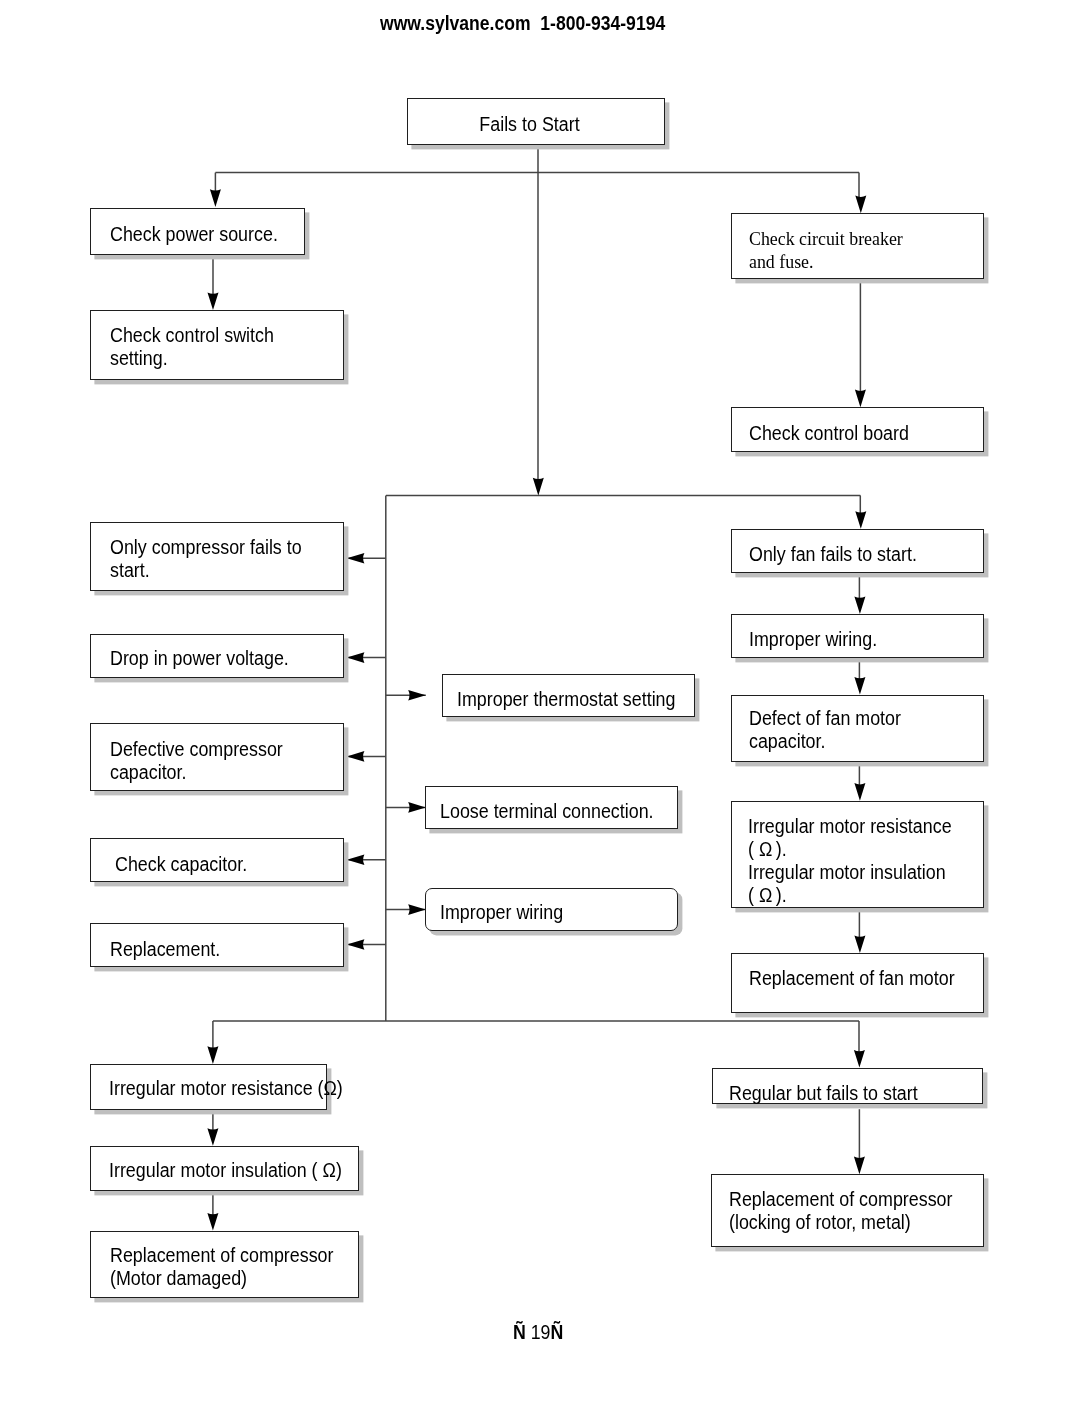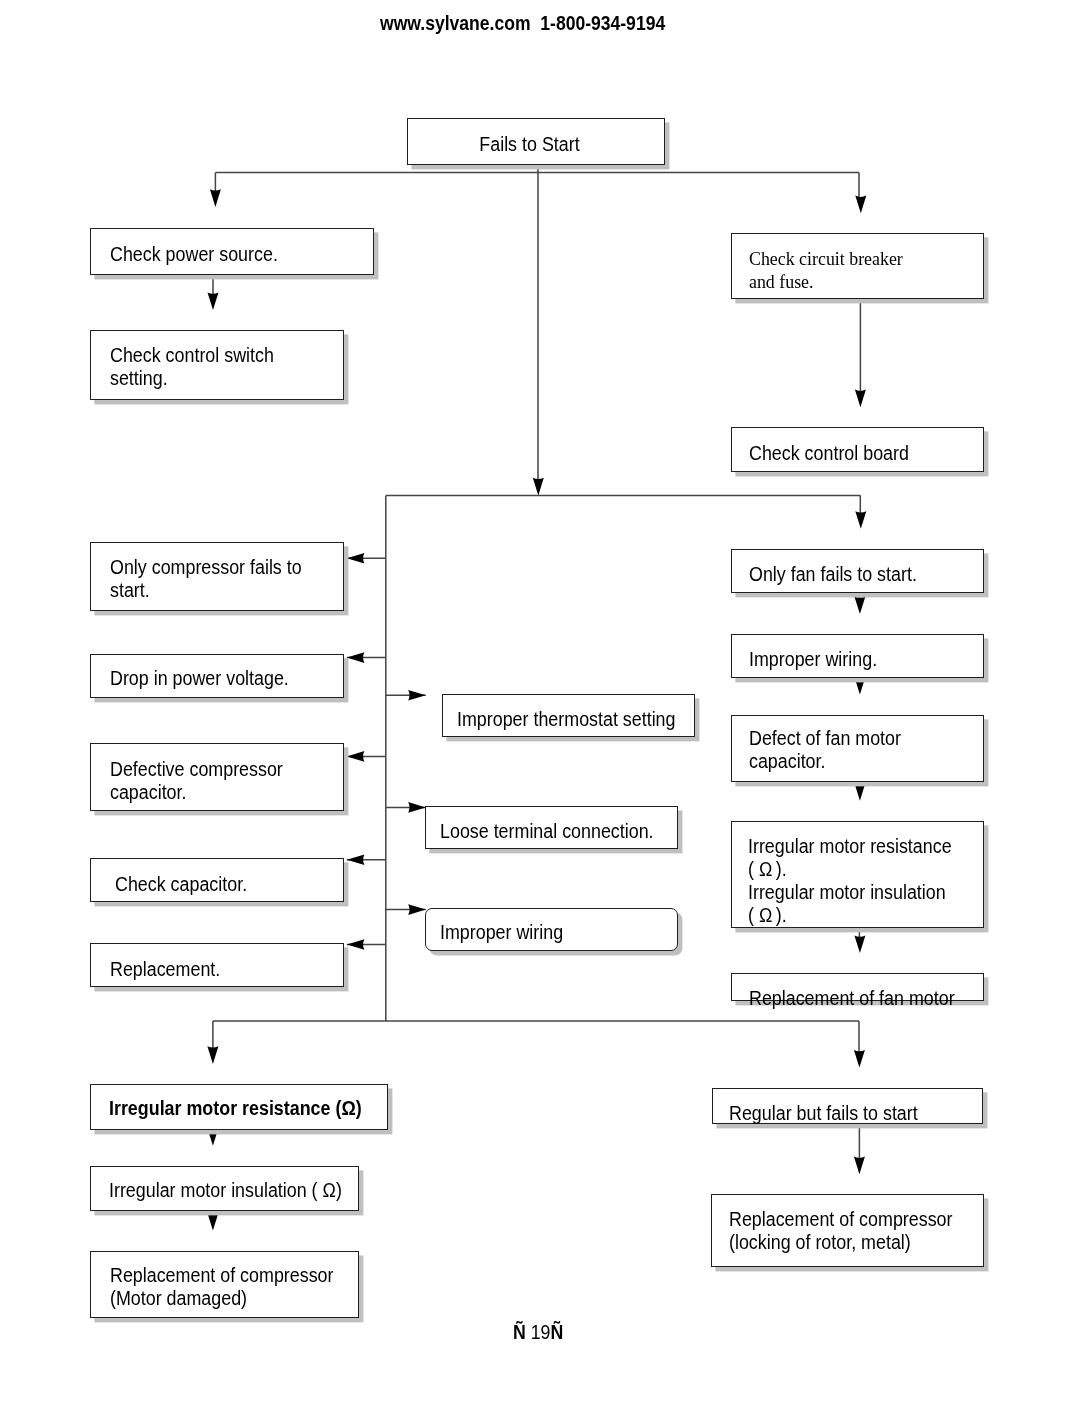--- a/index.html
+++ b/index.html
@@ -22,21 +22,20 @@
     position:absolute;left:513.2px;top:1320.9px;
     font-size:19.6px;letter-spacing:0px;line-height:23px;white-space:pre;
     transform:scaleX(0.905);transform-origin:0 0;
   }
   .ftr b{font-weight:bold;}
   svg#wires{position:absolute;left:0;top:0;width:1080.8px;height:1405px;}
   .node{
     position:absolute;box-sizing:border-box;
     background:#fff;border:1.35px solid #1f1f1f;
     box-shadow:4.4px 4.4px 0 0 #bfbfbf;
-    margin-top:20px;
   }
   .node .txt{
     position:absolute;display:block;
     font-size:19.6px;line-height:23px;letter-spacing:0px;
     white-space:pre;
     transform:scaleX(0.912);transform-origin:0 0;
   }
 </style>
 </head>
 <body>
@@ -96,21 +95,21 @@
 <path d="M 212.5 1063.9 L 207.0 1046.3 Q 212.5 1048.9 218.0 1046.3 Z"></path>
 <path d="M 859.0 1067.5 L 853.5 1049.9 Q 859.0 1052.5 864.5 1049.9 Z"></path>
 <path d="M 212.5 1145.8 L 207.0 1128.2 Q 212.5 1130.8 218.0 1128.2 Z"></path>
 <path d="M 212.5 1230.6 L 207.0 1213.0 Q 212.5 1215.6 218.0 1213.0 Z"></path>
 <path d="M 859.0 1174.2 L 853.5 1156.6 Q 859.0 1159.2 864.5 1156.6 Z"></path>
 </g>
 </svg>
   <div class="node" style="left:407.4px;top:98.2px;width:257.8px;height:47.2px;">
       <span class="txt" style="top:14.11px;left:-8.2px;width:283.98px;text-align:center;">Fails to Start</span>
     </div>
-  <div class="node" style="left:90.0px;top:208.0px;width:284px;height:47.15px;padding-left:16px;">
+  <div class="node" style="left:90.0px;top:208.0px;width:215px;height:47.15px;padding-left:16px;">
       <span class="txt" style="top:13.91px;left:19.48px;">Check power source.</span>
     </div>
   <div class="node" style="left:90.0px;top:310.1px;width:253.7px;height:69.75px;">
       <span class="txt" style="top:12.51px;left:18.98px;">Check control switch
 setting.</span>
     </div>
   <div class="node" style="left:730.6px;top:213.2px;width:253.8px;height:66.25px;font-family:Liberation Serif, serif;">
       <span class="txt" style="top:13.01px;left:17.58px;">Check circuit breaker
 and fuse.</span>
     </div>
@@ -152,24 +151,24 @@
   <div class="node" style="left:730.6px;top:694.6px;width:253.8px;height:66.95px;padding-left:8px;">
       <span class="txt" style="top:11.61px;left:17.14px;">Defect of fan motor
 capacitor.</span>
     </div>
   <div class="node" style="left:730.6px;top:800.7px;width:253.8px;height:107.35px;">
       <span class="txt" style="top:13.61px;left:16.57px;">Irregular motor resistance
 ( Ω ).
 Irregular motor insulation
 ( Ω ).</span>
     </div>
-  <div class="node" style="left:730.6px;top:953.1px;width:253.8px;height:28px;">
+  <div class="node" style="left:730.6px;top:953.1px;width:253.8px;height:60px;">
       <span class="txt" style="top:13.11px;left:17.34px;">Replacement of fan motor</span>
     </div>
-  <div class="node" style="left:90.0px;top:1063.9px;width:298px;height:45.75px;font-weight:bold;">
+  <div class="node" style="left:90.0px;top:1063.9px;width:237px;height:45.75px;">
       <span class="txt" style="top:12.21px;left:18.47px;">Irregular motor resistance (Ω)</span>
     </div>
   <div class="node" style="left:90.0px;top:1145.8px;width:268.6px;height:45.25px;">
       <span class="txt" style="top:12.21px;left:18.47px;">Irregular motor insulation ( Ω)</span>
     </div>
   <div class="node" style="left:90.0px;top:1230.6px;width:268.6px;height:67.35px;">
       <span class="txt" style="top:12.11px;left:18.54px;">Replacement of compressor
 (Motor damaged)</span>
     </div>
   <div class="node" style="left:711.7px;top:1067.5px;width:271.6px;height:36px;">

